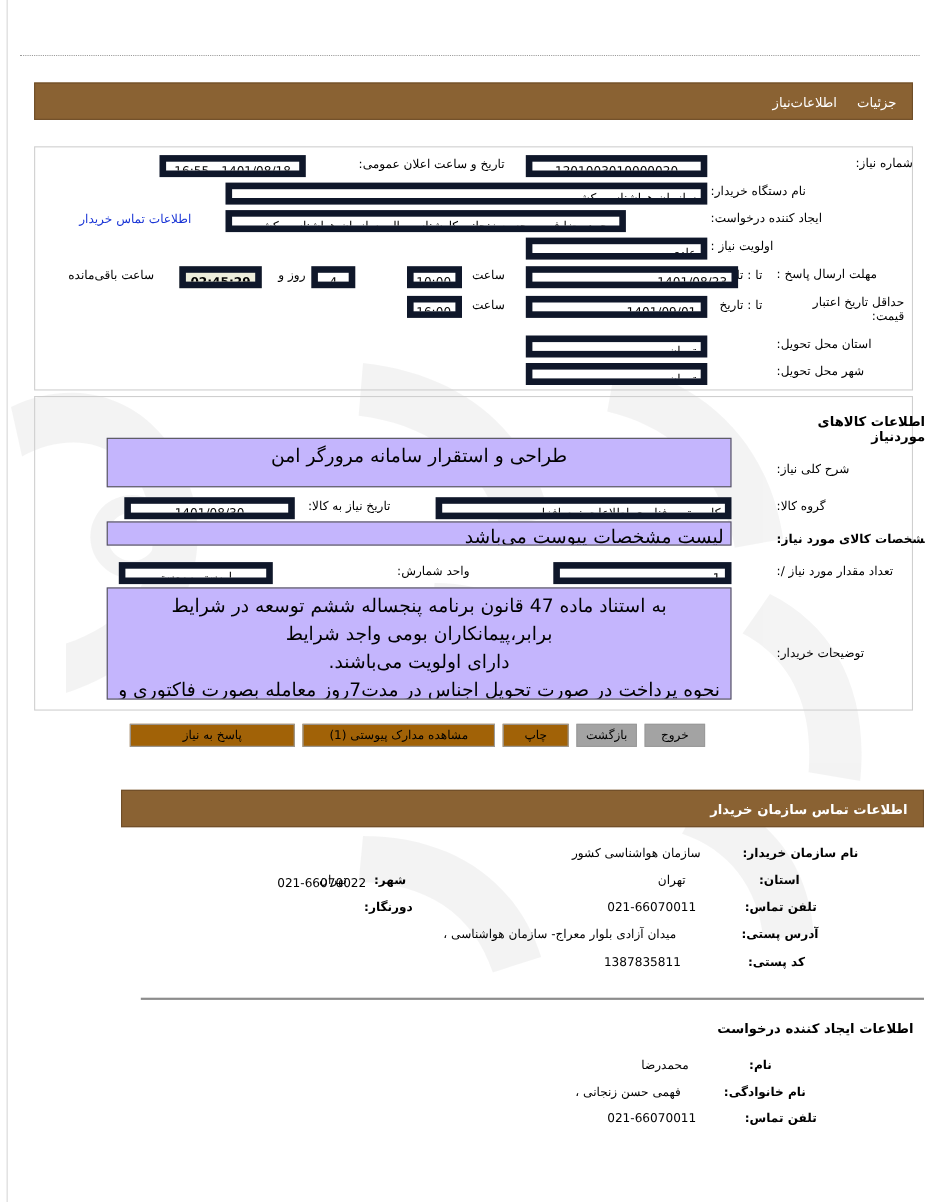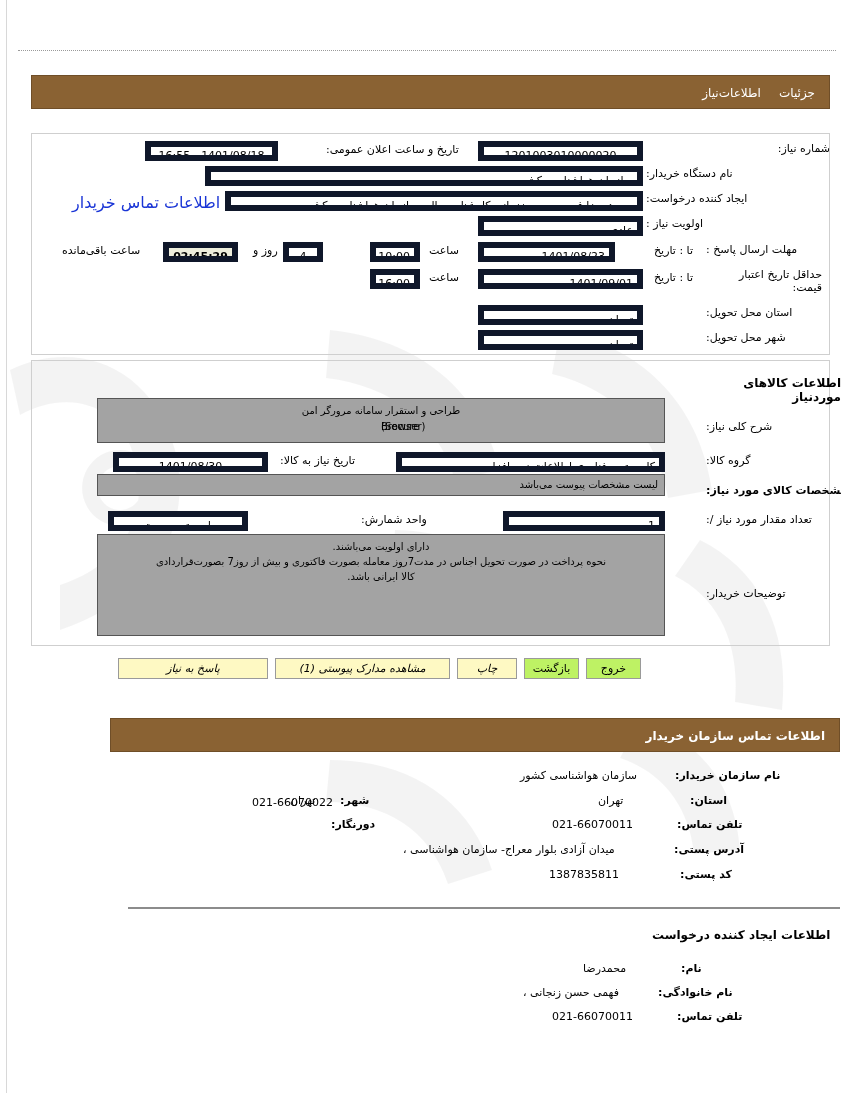--- a/index.html
+++ b/index.html
@@ -108,35 +108,35 @@
     text-align: center;
     overflow: hidden;
     white-space: nowrap;
     color: #000;
   }
   .fld.ta-right { text-align: right; }
   .fld.timer { background: #eeeedc; font-weight: bold; }
 
   .box {
     border: 1px solid #555555;
-    background: #a3a3a3;
-    font-size: 10px;
+    background: #c4b5fd;
+    font-size: 17px;
     padding: 4px 6px;
     text-align: center;
     color: #000;
     line-height: 1.5;
     overflow: hidden;
   }
   .box.ta-right { text-align: right; }
 
   .inline-lbl { font-size: 11px; padding: 0 6px; }
 
   .link {
     color: #1a35d6;
-    font-size: 16px;
+    font-size: 11px;
     text-decoration: none;
     cursor: pointer;
   }
 
   .sec-title {
     position: absolute;
     font-size: 12px;
     font-weight: bold;
     color: #000;
   }
@@ -173,22 +173,22 @@
     border: 1px solid #9a9a9a;
     font-size: 11px;
     height: 21px;
     line-height: 19px;
     text-align: center;
     cursor: pointer;
     padding: 0 6px;
     color: #000;
     white-space: nowrap;
   }
-  .btn.green { background: #fef9c3; font-style: italic; }
-  .btn.pink  { background: #bef264; }
+  .btn.green { background: #a16207; }
+  .btn.pink  { background: #a3a3a3; }
 
   
   #bar-contact {
     position: absolute;
     left: 110px; top: 718px;
     width: 730px;
   }
   .kv {
     position: absolute;
     font-size: 11px;
@@ -245,33 +245,33 @@
   <div class="fld" style="position:absolute; left:145px; top:141px; width:133px;">1401/08/18 - 16:55</div>
 
   <div class="row" style="left:640px; top:167px;">
     <span class="lbl">نام دستگاه خریدار:</span>
   </div>
   <div class="fld ta-right" style="position:absolute; left:205px; top:166px; width:438px;">سازمان هواشناسی کشور</div>
 
   <div class="row" style="left:640px; top:192px;">
     <span class="lbl">ایجاد کننده درخواست:</span>
   </div>
-  <div class="fld ta-right" style="position:absolute; left:205px; top:191px; width:418px;margin-left:20px;">محمد رضا فهمی حسن زنجانی کارشناس مالی سازمان هواشناسی کشور</div>
+  <div class="fld ta-right" style="position:absolute; left:205px; top:191px; width:364px;">محمد رضا فهمی حسن زنجانی کارشناس مالی سازمان هواشناسی کشور</div>
   <a class="link" style="position:absolute; left:72px; top:193px;">اطلاعات تماس خریدار</a>
 
   <div class="row" style="left:640px; top:217px;">
     <span class="lbl">اولویت نیاز :</span>
   </div>
   <div class="fld ta-right" style="position:absolute; left:478px; top:216px; width:165px;">عادی</div>
 
   <div class="row" style="left:700px; top:243px;">
     <span class="lbl">مهلت ارسال پاسخ :</span>
   </div>
   <div style="position:absolute; left:648px; top:244px;" class="inline-lbl">تا : تاریخ</div>
-  <div class="fld ta-right" style="position:absolute; left:478px; top:242px; width:137px;">1401/08/23</div>
+  <div class="fld ta-right" style="position:absolute; left:478px; top:242px; width:193px;">1401/08/23</div>
   <div style="position:absolute; left:423px; top:244px;" class="inline-lbl">ساعت</div>
   <div class="fld" style="position:absolute; left:370px; top:242px; width:50px;">10:00</div>
   <div class="fld" style="position:absolute; left:283px; top:242px; width:40px;">4</div>
   <div style="position:absolute; left:247px; top:244px;" class="inline-lbl">روز و</div>
   <div class="fld timer" style="position:absolute; left:163px; top:242px; width:75px;">02:45:29</div>
   <div style="position:absolute; left:56px; top:244px;" class="inline-lbl">ساعت باقی‌مانده</div>
 
   <div class="row" style="left:700px; top:268px; width:122px; display:block; white-space:normal; line-height:13px;">
     <span class="lbl" style="display:block; text-align:right;margin-left:28px;">حداقل تاریخ اعتبار قیمت:</span>
   </div>
@@ -321,20 +321,21 @@
     <span class="lbl">تعداد مقدار مورد نیاز /:</span>
   </div>
   <div class="fld ta-right" style="position:absolute; left:503px; top:511px; width:162px;">1</div>
   <div style="position:absolute; left:355px; top:513px;" class="inline-lbl">واحد شمارش:</div>
   <div class="fld" style="position:absolute; left:108px; top:511px; width:140px;font-family:Liberation Mono, monospace;">لیست پیوست</div>
 
   <div class="row" style="left:700px; top:587px;">
     <span class="lbl">توضیحات خریدار:</span>
   </div>
   <div class="box ta-right" id="buyer-notes-box" style="position:absolute; left:97px; top:534px; width:568px; height:102px; text-align:center;">
+      <span class="desc-line">به استناد ماده 47 قانون برنامه پنجساله ششم توسعه در شرایط برابر،پیمانکاران بومی واجد شرایط</span>
       <span class="desc-line">دارای اولویت می‌باشند.</span>
       <span class="desc-line">نحوه پرداخت در صورت تحویل اجناس در مدت7روز معامله بصورت فاکتوری و بیش از روز7 بصورت‌قراردادی</span>
       <span class="desc-line">کالا ایرانی باشد.</span>
     </div>
 
   <div id="button-row">
       <div class="btn green" style="width: 150px;">پاسخ به نیاز</div>
       <div class="btn green" style="width: 175px;">مشاهده مدارک پیوستی (1)</div>
       <div class="btn green" style="width: 60px;">چاپ</div>
       <div class="btn pink" style="width: 55px;">بازگشت</div>

